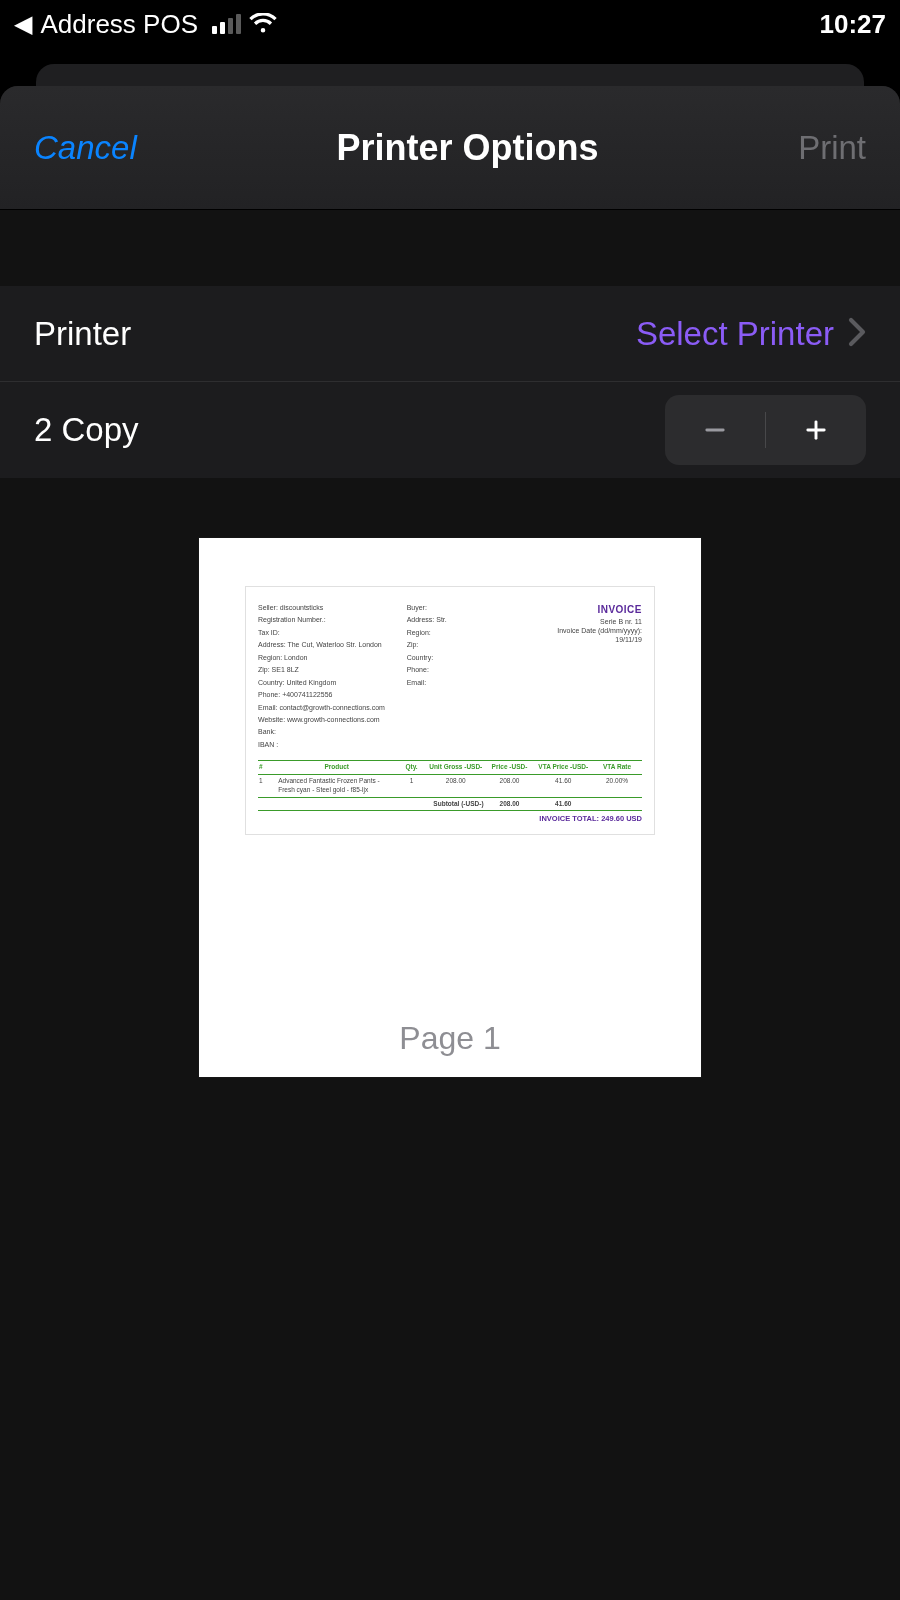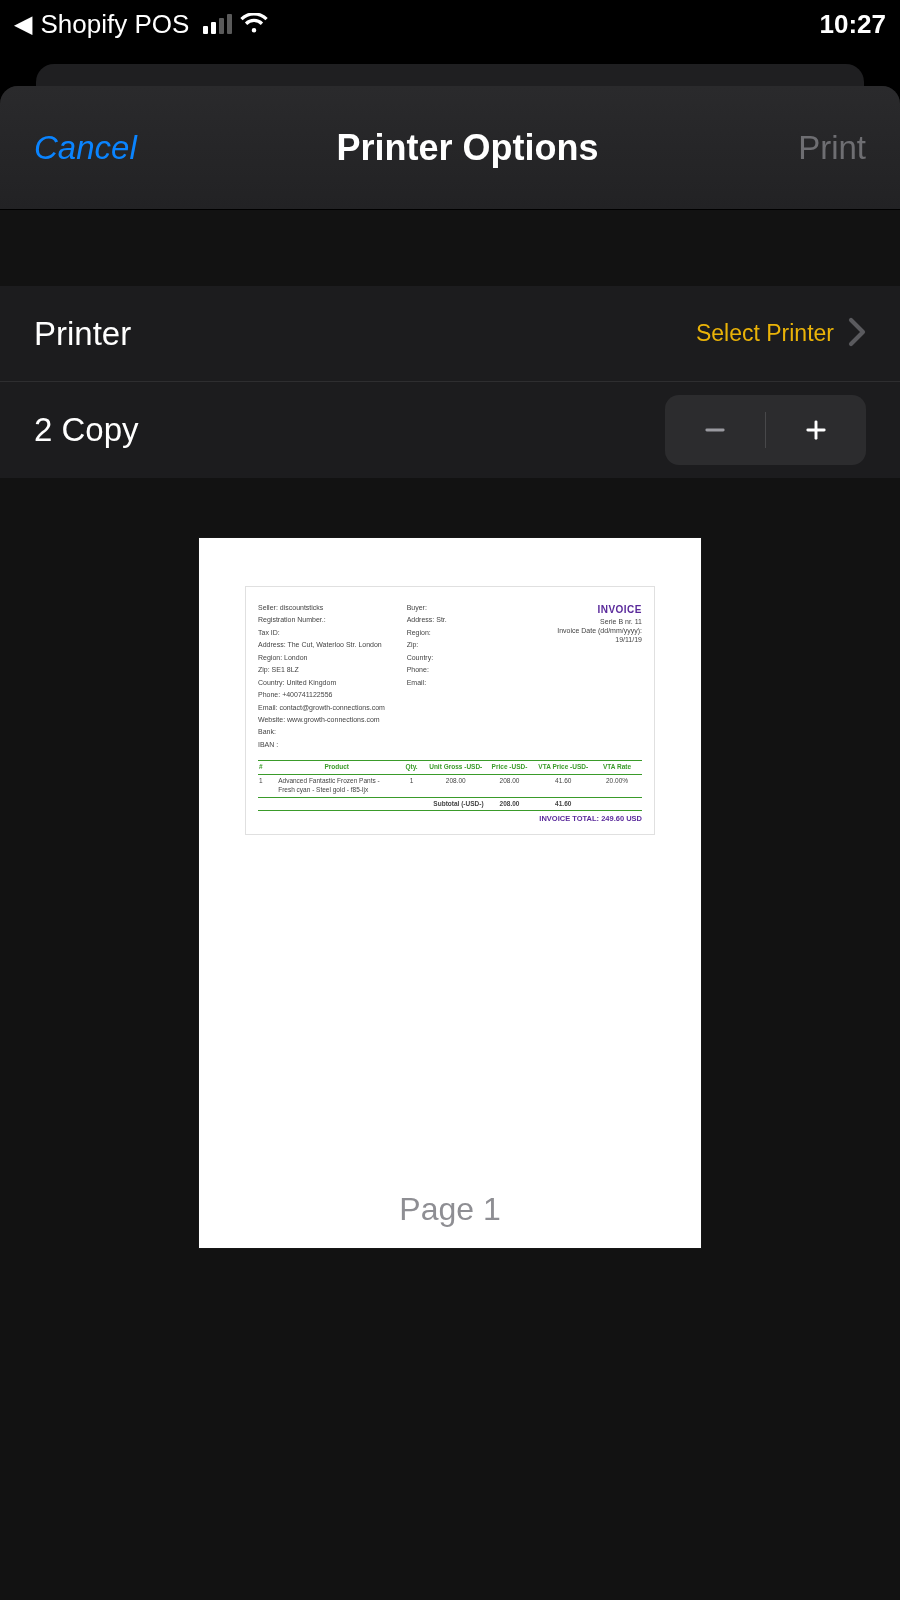--- a/index.html
+++ b/index.html
@@ -70,40 +70,40 @@
     }
     .spacer{ height:76px; background:#121212; }
     .row{
       display:flex; align-items:center; justify-content:space-between;
       padding:0 34px; height:96px;
       border-bottom:1px solid #2e2e30;
     }
     .row:last-child{ border-bottom:none; }
     .row-label{ font-size:33px; color:#fff; }
     .row-right{ display:flex; align-items:center; gap:14px; }
-    .row-value{ font-size:23px; color:#eab308; }
+    .row-value{ font-size:33px; color:#8b5cf6; }
     .chevron{ color:#5a5a5e; }
     .stepper{
       display:flex; align-items:center;
       background:#2c2c2e; border-radius:14px;
       height:70px;
     }
     .stepper button{
       width:100px; height:70px; border:none; background:transparent;
       color:#c7c7cc; font-size:40px; display:flex;align-items:center;justify-content:center;
     }
     .stepper .divider{ width:1px; height:36px; background:#48484a; }
     
     .preview-area{
       background:#121212;
       display:flex; justify-content:center;
       padding-top:60px;
     }
     .page-card{
-      width:502px; height:710px; background:#fff; color:#000;
+      width:502px; height:539px; background:#fff; color:#000;
       position:relative;
       box-shadow:0 0 0 1px rgba(255,255,255,0.02);
       display:flex; flex-direction:column; align-items:center;
     }
     .page-caption{
       position:absolute; bottom:20px; left:0; right:0;
       text-align:center; font-size:32px; color:#8e8e93;
       background:rgba(255,255,255,0.0);
     }
     
@@ -144,21 +144,21 @@
       text-align:right; color:#5a2a9b; font-weight:700; font-size:7.5px;
       margin-top:3px;
     }
   </style>
 </head>
 <body>
 
 <div class="status-bar">
   <div class="sb-left">
     <span class="back-caret">◀</span>
-    <span>Shopify POS</span>
+    <span>Address POS</span>
     <span class="sig-bars" style="margin-left:6px;">
       <span></span>
         <span></span>
         <span></span>
         <span></span>
     </span>
     <span class="wifi-icon">
       <svg width="28" height="22" viewBox="0 0 28 22">
           <path d="M14 19.5a2.3 2.3 0 100-4.6 2.3 2.3 0 000 4.6zM7.2 11.9a9.6 9.6 0 0113.6 0l2.3-2.3a12.9 12.9 0 00-18.2 0l2.3 2.3zM2.6 7.3a16.1 16.1 0 0122.8 0L27.7 5A19.4 19.4 0 00.3 5l2.3 2.3z" fill="#fff"></path>
         </svg>

